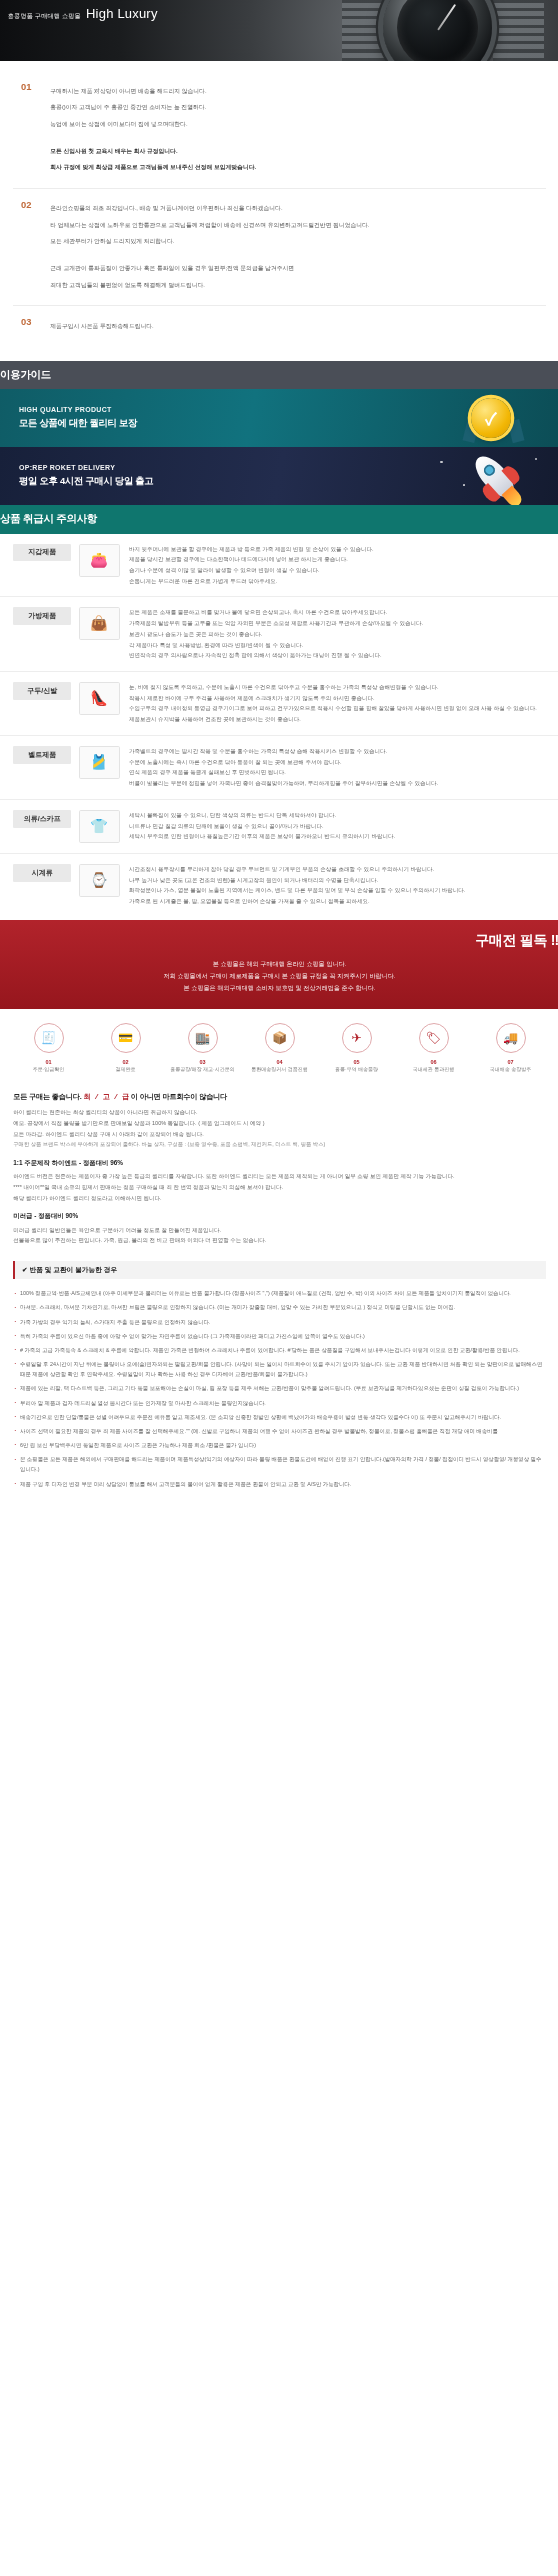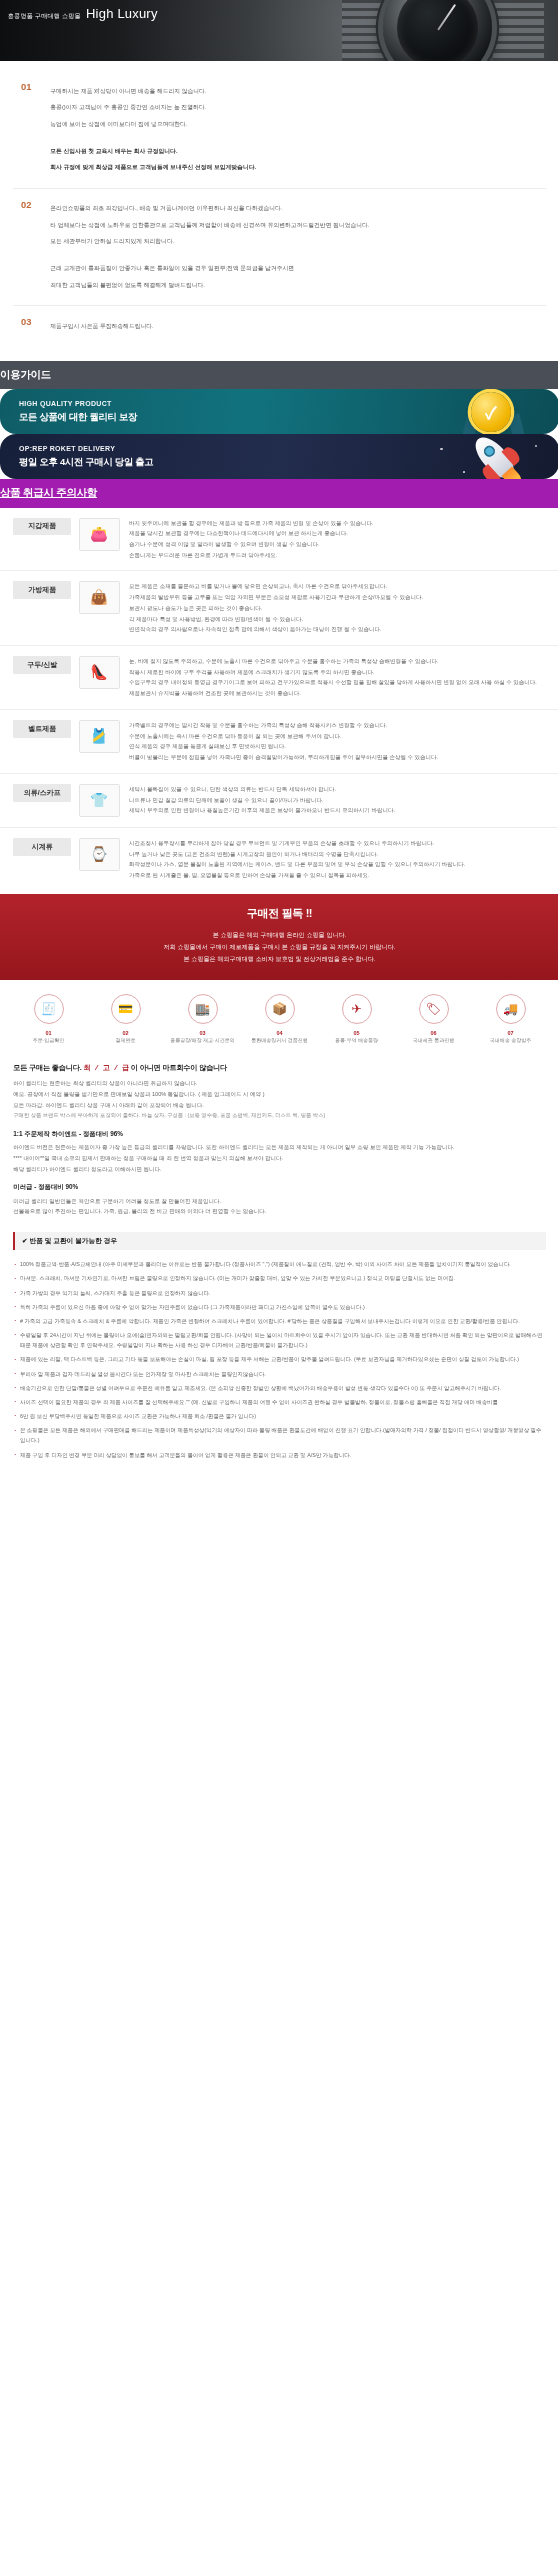--- a/index.html
+++ b/index.html
@@ -78,27 +78,27 @@
   .ptext { flex:1 1 auto; font-size:5.8px; line-height:1.85; color:#555; }
   .ptext .strong { color:#333; font-weight:bold; }
   .ptext .gap { display:block; height:4.4px; }
 
   
   .sec-title {
     background:#4a4e57; color:#fff;
     font-size:10.5px; font-weight:bold;
     padding:7.2px 0; letter-spacing:-0.3px;
   }
-  .sec-title.dark { background:#a21caf;text-decoration:underline; }
+  .sec-title.dark { background:#0f766e; }
 
   
   .banner {
-    position:relative; height:45px; overflow:hidden;
+    position:relative; height:58px; overflow:hidden;
     display:flex; align-items:center;
-    padding-left:19px; color:#fff;border-radius:16px;
+    padding-left:19px; color:#fff;
   }
   .banner.teal {
     background:linear-gradient(100deg,#0f5c66 0%,#11727e 45%,#0c4d56 100%);
   }
   .banner.navy {
     background:linear-gradient(100deg,#17203a 0%,#222c4d 50%,#141b30 100%);
   }
   .banner .bn-sub { font-size:7px; font-weight:bold; letter-spacing:0.3px; opacity:.95; }
   .banner .bn-main { font-size:9.4px; font-weight:bold; margin-top:4.4px; letter-spacing:-0.3px; }
   .medal {
@@ -154,21 +154,21 @@
     display:flex; align-items:center; justify-content:center; font-size:14.4px;
   }
   .care-text { flex:1 1 auto; font-size:5.5px; line-height:1.95; color:#666; }
   .care-text p { margin:0; }
 
   
   .notice {
     background:linear-gradient(180deg,#b2232b 0%,#96161d 100%);
     color:#fff; text-align:center; padding:12.2px 0 14.4px;
   }
-  .notice h2 { margin:0; font-size:11px; letter-spacing:-0.3px; }
+  .notice h2 { margin:0; font-size:14px; letter-spacing:-0.3px;text-align:right; }
   .notice .nline { font-size:6.1px; line-height:2; margin-top:7.8px; opacity:.95; }
 
   
   .steps { display:flex; padding:14.4px 10px 10px; justify-content:space-between; }
   .step { flex:1 1 0; text-align:center; }
   .step .circle {
     width:30px; height:30px; border-radius:50%;
     border:0.6px solid #e0a9ac; margin:0 auto 5.5px;
     display:flex; align-items:center; justify-content:center;
     color:#b2232b; font-size:12.2px;

